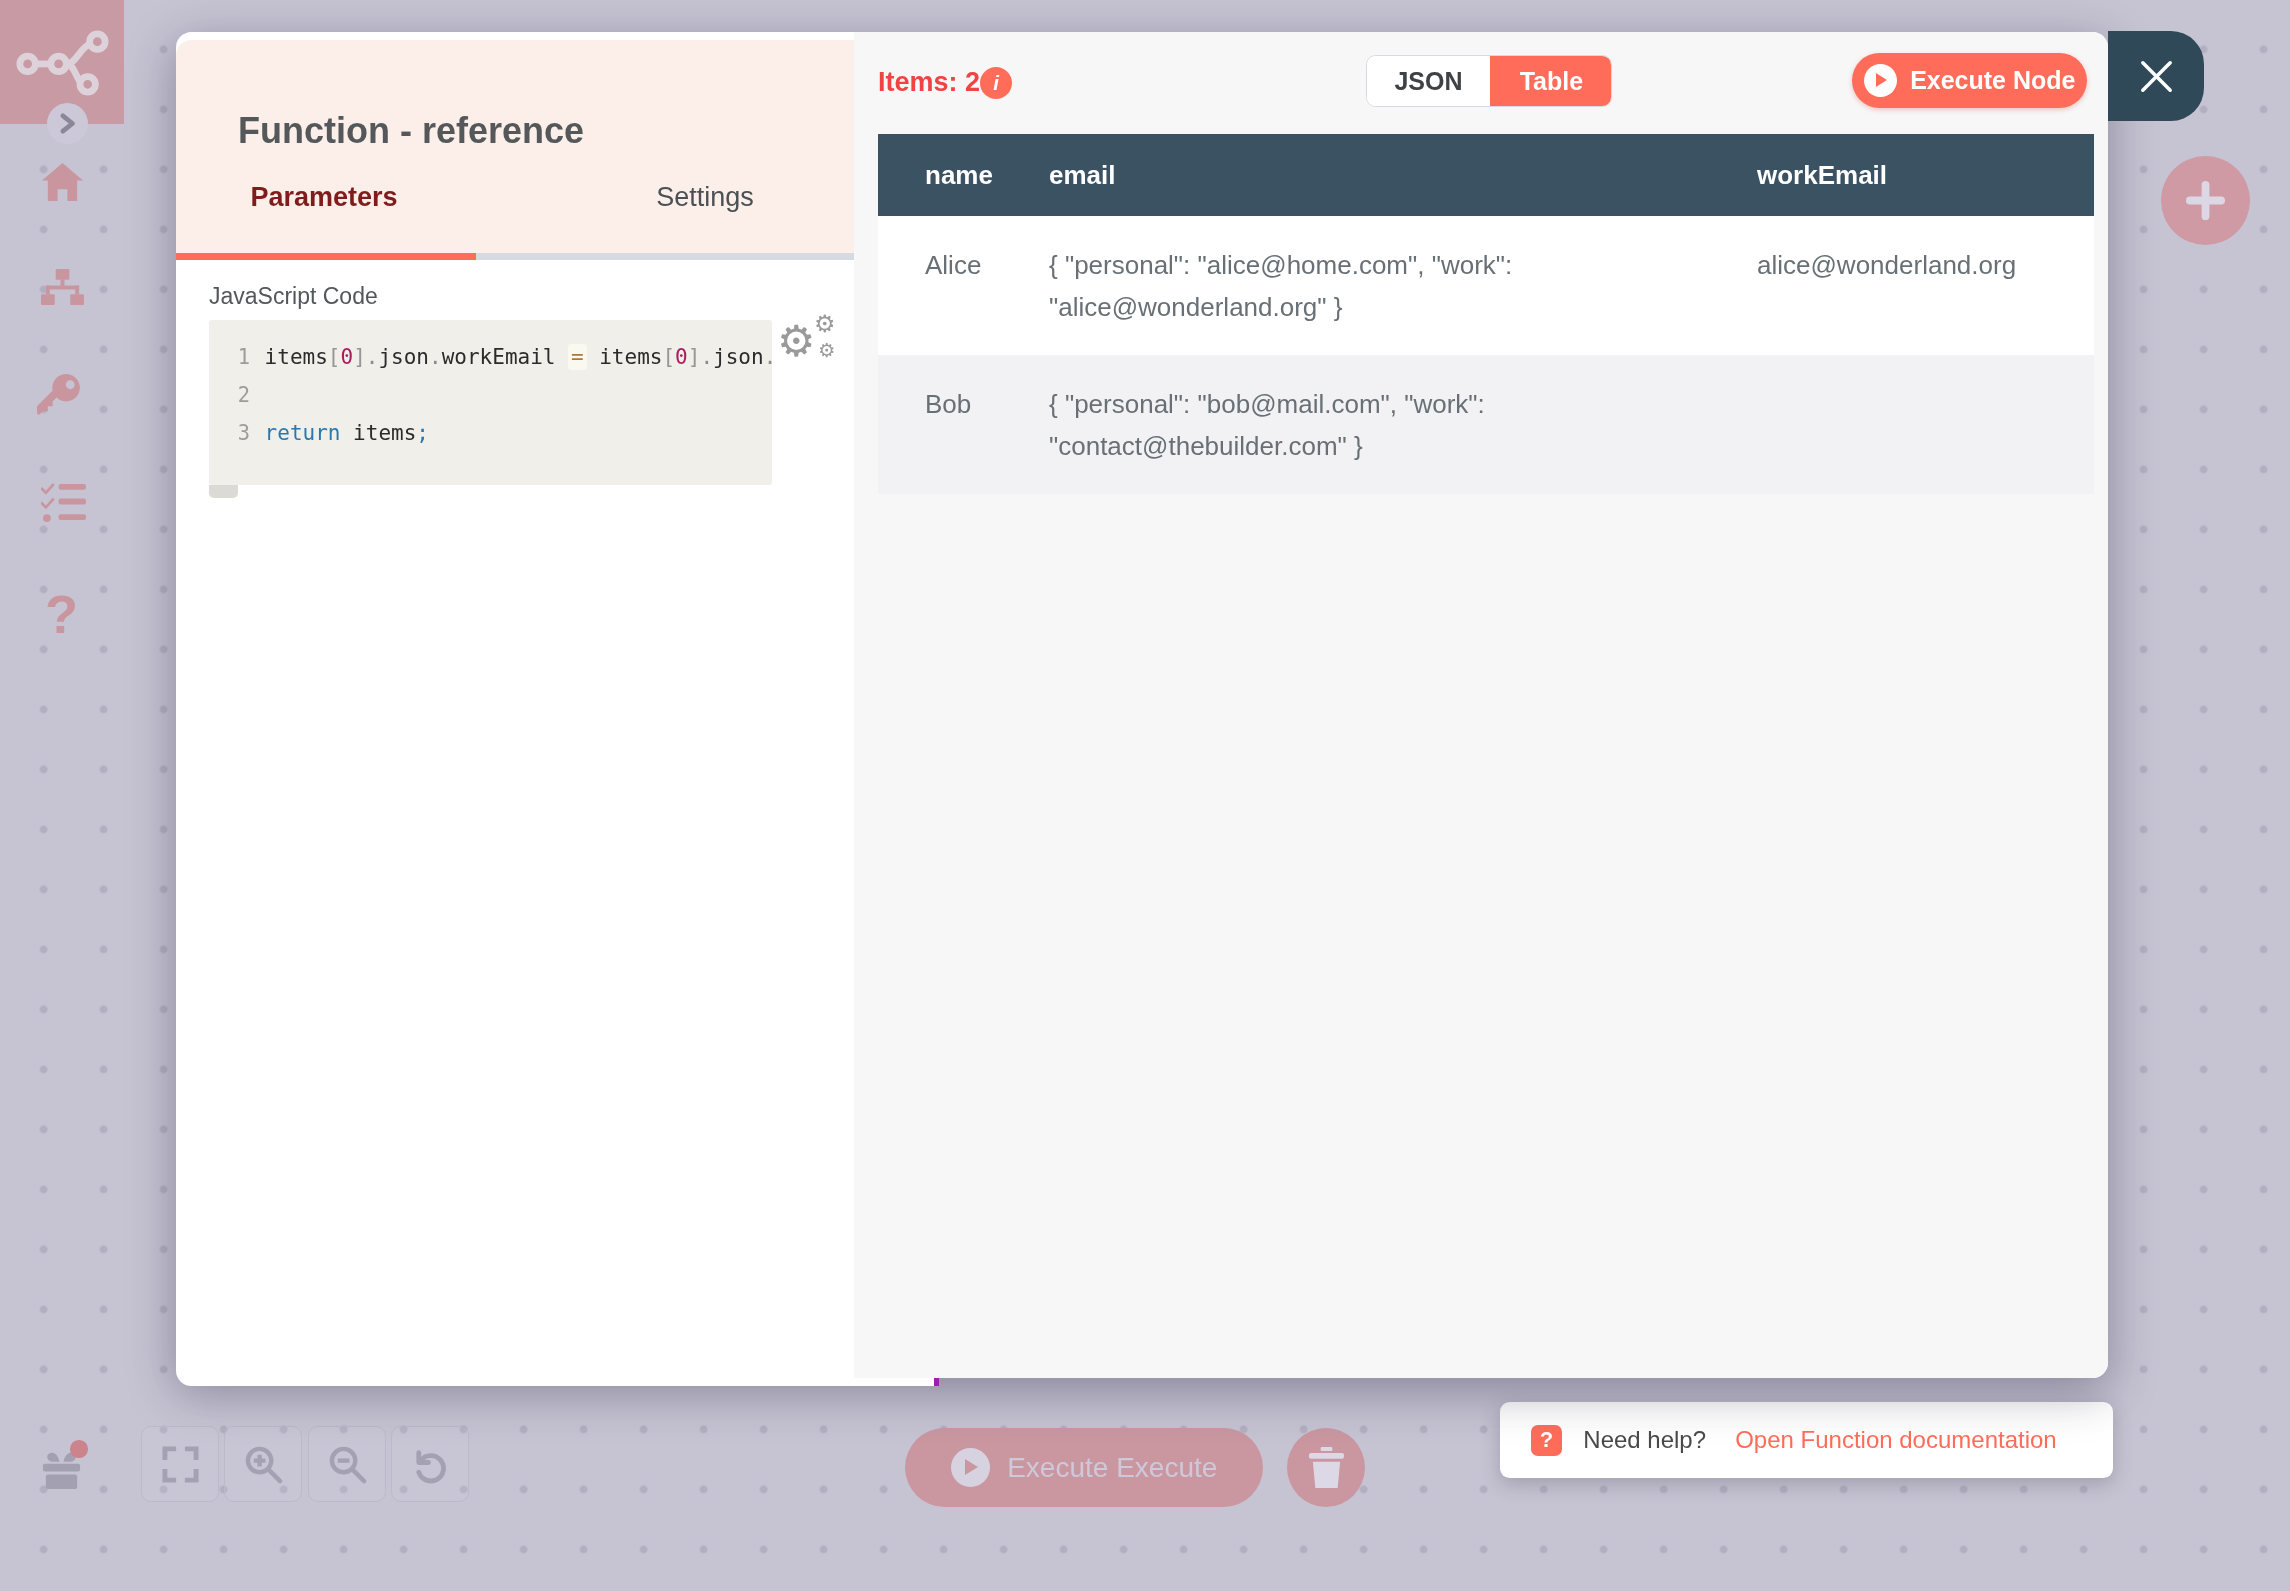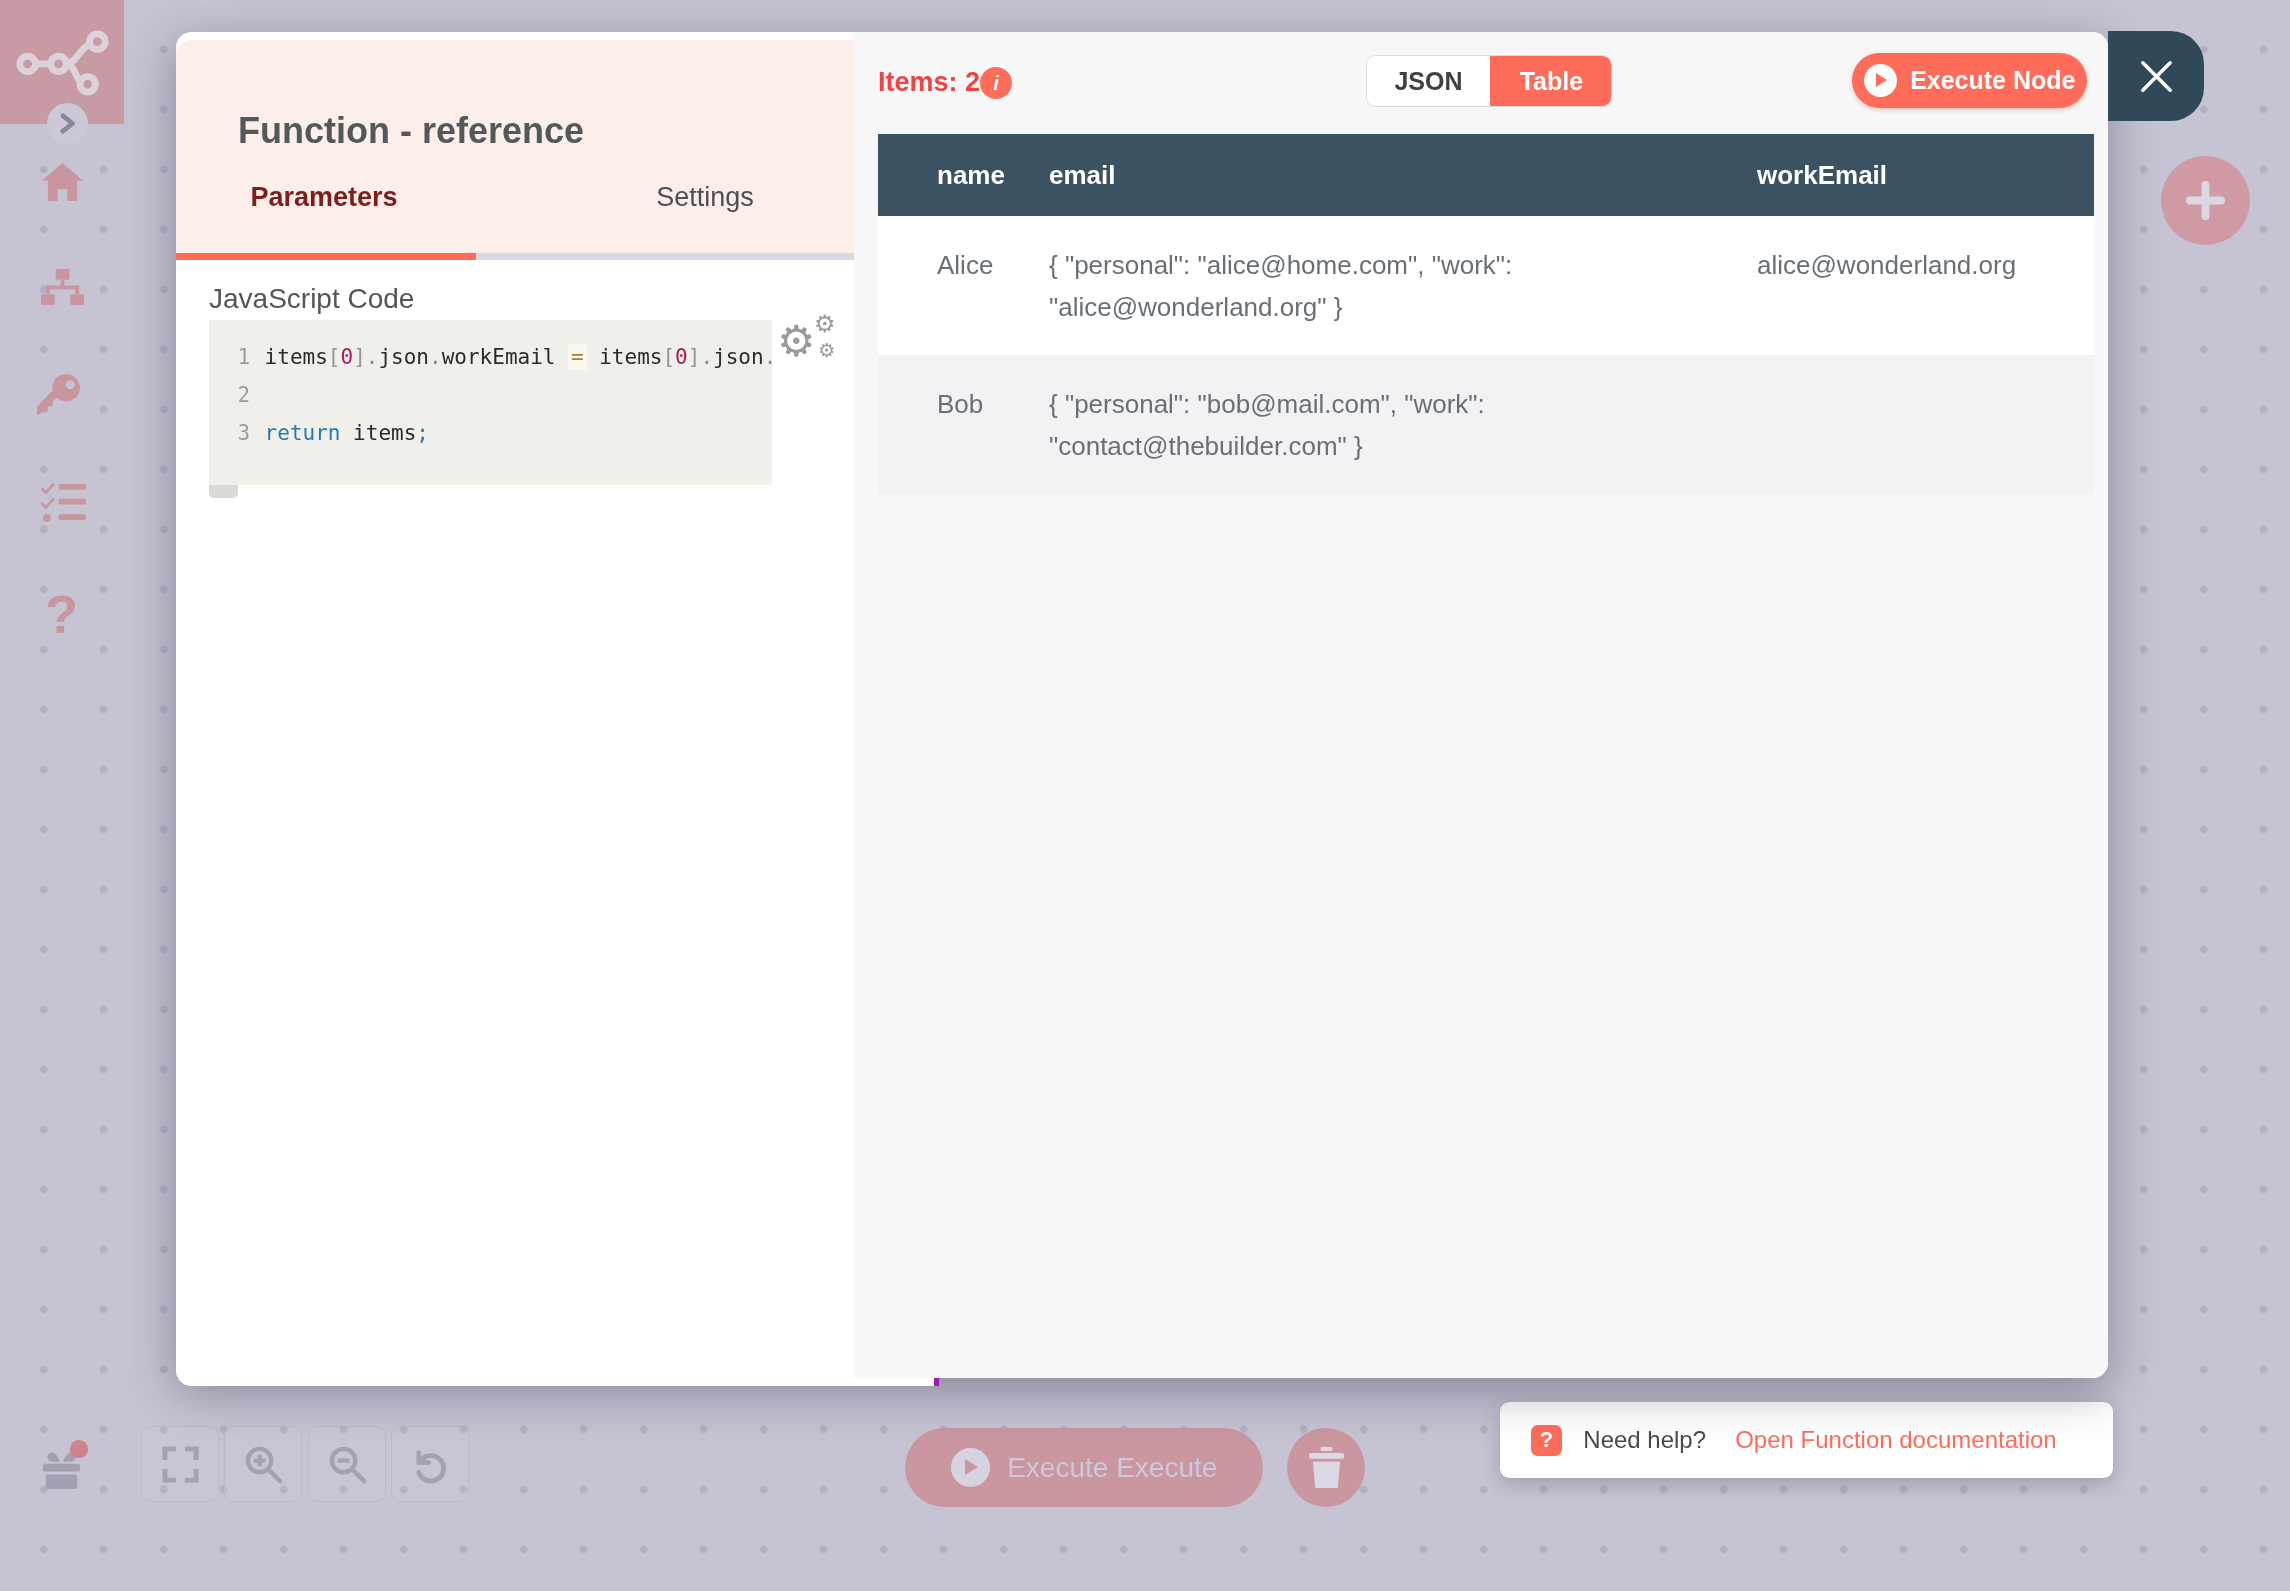--- a/index.html
+++ b/index.html
@@ -43,21 +43,21 @@
 
   .left-panel { position:absolute; left:0; top:0; width:763px; height:1346px; background:#fff; border-radius:15.5px 0 0 15.5px; border-right:5px solid #a21caf;margin-top:8px; }
   .peach { position:absolute; left:0; top:0; width:678px; height:213px; background:#fcefe9; border-radius:15.5px 0 0 0; }
   .node-title { position:absolute; left:62px; top:70px; font-size:36px; font-weight:600; color:#55585a; }
   .tab { position:absolute; top:142px; transform:translateX(-50%); font-size:27px; }
   .tab.active { left:148px; color:#7f1d1d; font-weight:bold; }
   .tab.inactive { left:529px; color:#4b5055; }
   .underline-track { position:absolute; left:0; top:213px; width:678px; height:6.8px; background:#d6dae2; }
   .underline-active { position:absolute; left:0; top:0; width:300px; height:6.8px; background:#ff6d5a; }
 
-  .js-label { position:absolute; left:33px; top:243px; font-size:28px; color:#53565a; }
+  .js-label { position:absolute; left:33px; top:243px; font-size:23px; color:#53565a; }
   .editor { position:absolute; left:33px; top:280px; width:563px; height:165px; background:#f1efe9; border-radius:2.9px; overflow:hidden; }
   .editor-inner { display:flex; padding-top:18.4px; }
   .gutter { width:41px; text-align:right; font-family:"DejaVu Sans Mono", monospace; font-size:20.4px; line-height:38px; color:#9c9c9c; flex-shrink:0; }
   .codebox { padding-left:14.6px; font-family:"DejaVu Sans Mono", monospace; font-size:21px; line-height:38px; white-space:pre; color:#2b2b2b; }
   .code-line { height:38px; }
   .tok-id { color:#2b2b2b; font-weight:500; }
   .tok-br { color:#969696; }
   .tok-num { color:#a91d5e; }
   .tok-dot { color:#8b8b8b; }
   .tok-op { color:#a87c33; background:#faf9ef; border-radius:2.9px; padding:1px 2.9px; }
@@ -76,21 +76,21 @@
   .toggle .opt.json { color:#3e4245; background:#fff; }
   .toggle .opt.table { color:#fff; background:#ff6d5a; margin:-1.9px -1.9px -1.9px 0; border-radius:0 9.7px 9.7px 0; }
   .exec-node { position:absolute; left:998px; top:21.3px; width:235px; height:55px; border-radius:28px; background:#ff6d5a; display:flex; align-items:center; justify-content:center; gap:13.6px; box-shadow:0 1.9px 5.8px rgba(200,80,60,0.3); }
   .exec-node .lbl { font-size:25px; font-weight:600; color:#fff; }
   .play-disc { width:33px; height:33px; border-radius:50%; background:#fff; position:relative; }
   .play-disc::after { content:""; position:absolute; left:12.6px; top:8.7px; border-left:11.6px solid #ff6d5a; border-top:7.8px solid transparent; border-bottom:7.8px solid transparent; }
 
   .data-table { position:absolute; left:24px; top:102px; width:1216px; }
   .thead { display:flex; background:#3a5261; height:82px; align-items:center; }
   .th { color:#fff; font-size:26px; font-weight:bold; }
-  .col-name  { width:171px; padding-left:59px; }
+  .col-name  { width:171px; padding-left:47px; }
   .col-email { width:708px; }
   .col-work  { width:337px; }
   .trow { display:flex; font-size:26px; color:#687076; line-height:42px; padding:28px 0 27px 0; min-height:128px; }
   .trow.even { background:#ffffff; }
   .trow.odd  { background:#f2f2f4; }
   .cell-email-inner { width:582px; }
 
   .xicon { stroke:#fff; stroke-width:3.6; stroke-linecap:round; }
   svg { display:block; }
 </style>

